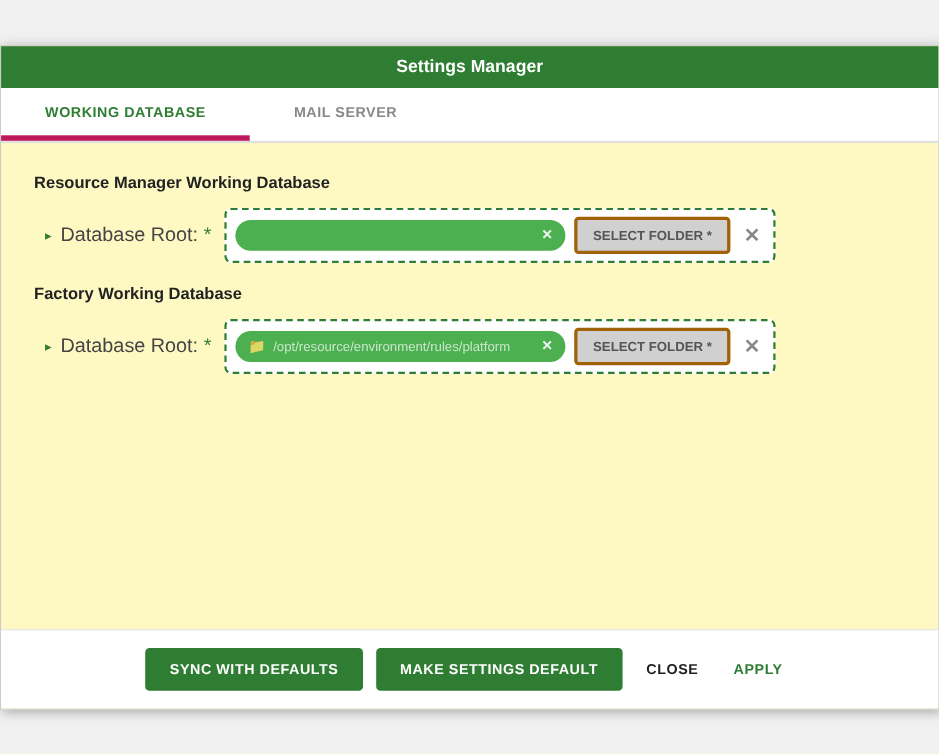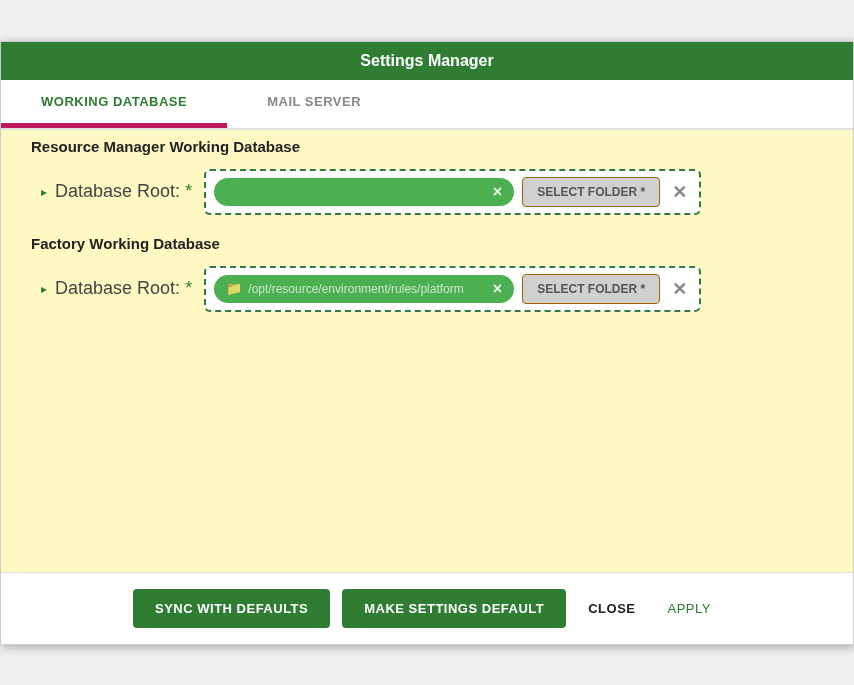--- a/index.html
+++ b/index.html
@@ -41,21 +41,21 @@
       cursor: pointer;
       letter-spacing: 0.5px;
       border-bottom: 3px solid transparent;
     }
     .tab.active {
       color: #2e7d32;
       border-bottom: 5px solid #be185d;
     }
     .content {
       flex: 1;
-      padding: 8px 30px;
+      padding: 28px 30px;
       overflow-y: auto;
     }
     .section-title {
       font-size: 15px;
       font-weight: bold;
       color: #222;
       margin-bottom: 14px;
     }
     .field-row {
       display: flex;
@@ -112,21 +112,21 @@
       margin-left: 8px;
       font-weight: bold;
     }
     .path-input .folder-icon {
       color: rgba(255,255,255,0.8);
       margin-right: 6px;
       font-size: 13px;
     }
     .select-folder-btn {
       background: #d0d0d0;
-      border: 1px solid #a16207;
+      border: 3px solid #a16207;
       border-radius: 4px;
       padding: 7px 14px;
       font-size: 12px;
       font-weight: bold;
       color: #555;
       cursor: pointer;
       white-space: nowrap;
     }
     .x-btn {
       background: none;
@@ -168,21 +168,21 @@
       font-weight: bold;
       cursor: pointer;
       padding: 12px 10px;
       letter-spacing: 0.5px;
     }
     .btn-apply {
       background: none;
       border: none;
       color: #2e7d32;
       font-size: 13px;
-      font-weight: normal;
+      font-weight: bold;
       cursor: pointer;
       padding: 12px 10px;
       letter-spacing: 0.5px;
     }
   </style>
 </head>
 <body>
 
 <div class="window">
 

